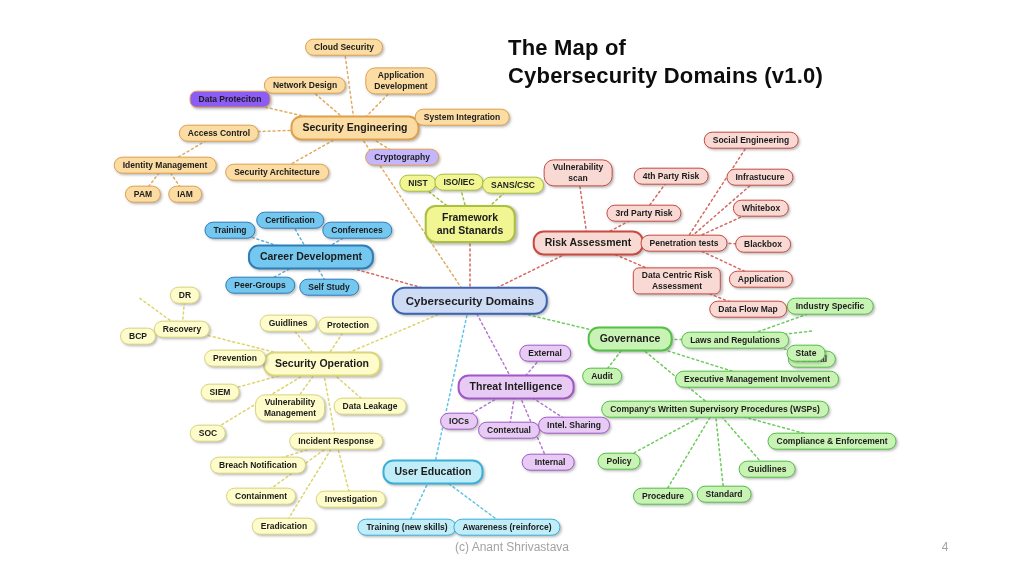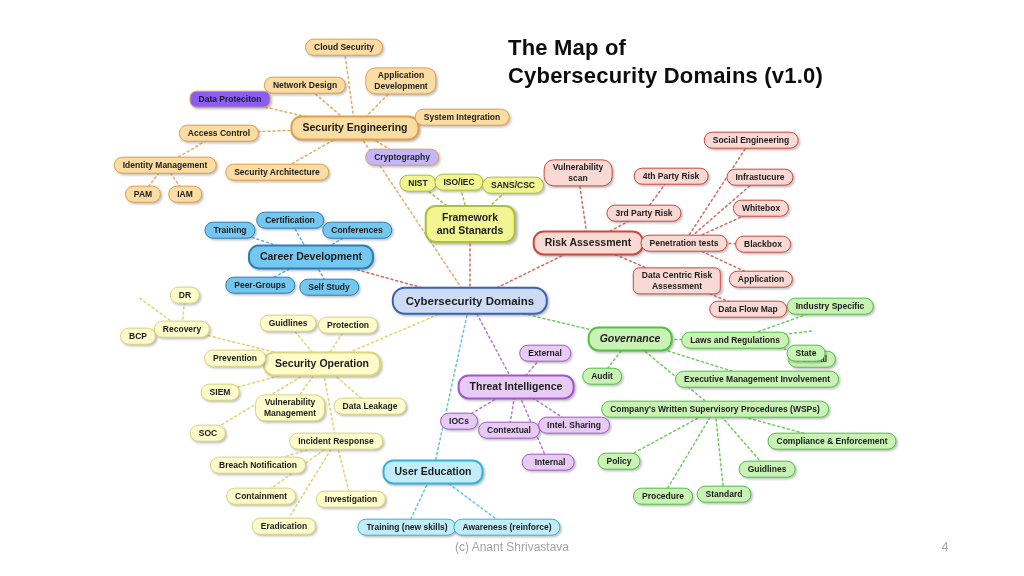--- a/index.html
+++ b/index.html
@@ -169,21 +169,21 @@
       <div class="node " style="left: 284px; top: 526px; background: rgb(253, 252, 202); border-color: rgb(219, 213, 124); border-radius: 8px;">Eradication</div>
       <div class="node hub" style="left: 516px; top: 387px; background: rgb(231, 203, 244); border-color: rgb(162, 87, 201);">Threat Intelligence</div>
       <div class="node " style="left: 545px; top: 353px; background: rgb(231, 203, 244); border-color: rgb(162, 87, 201);">External</div>
       <div class="node " style="left: 459px; top: 421px; background: rgb(231, 203, 244); border-color: rgb(162, 87, 201);">IOCs</div>
       <div class="node " style="left: 509px; top: 430px; background: rgb(231, 203, 244); border-color: rgb(162, 87, 201);">Contextual</div>
       <div class="node " style="left: 574px; top: 425px; background: rgb(231, 203, 244); border-color: rgb(162, 87, 201);">Intel. Sharing</div>
       <div class="node " style="left: 548px; top: 462px; background: rgb(231, 203, 244); border-color: rgb(162, 87, 201); padding-left: 12px;">Internal</div>
       <div class="node hub" style="left: 433px; top: 472px; background: rgb(193, 237, 248); border-color: rgb(57, 176, 216);">User Education</div>
       <div class="node " style="left: 407px; top: 527px; background: rgb(193, 237, 248); border-color: rgb(57, 176, 216);">Training (new skills)</div>
       <div class="node " style="left: 507px; top: 527px; background: rgb(193, 237, 248); border-color: rgb(57, 176, 216);">Awareness (reinforce)</div>
-      <div class="node hub" style="left: 630px; top: 339px; background: rgb(201, 243, 181); border-color: rgb(83, 192, 70); font-style: italic;">Governance</div>
+      <div class="node hub" style="left: 630px; top: 339px; background: rgb(201, 243, 181); border-color: rgb(83, 192, 70);">Governance</div>
       <div class="node " style="left: 735px; top: 340px; background: rgb(201, 243, 181); border-color: rgb(83, 192, 70);">Laws and Regulations</div>
       <div class="node " style="left: 830px; top: 306px; background: rgb(201, 243, 181); border-color: rgb(83, 192, 70);">Industry Specific</div>
       <div class="node " style="left: 812px; top: 331px; background: rgb(201, 243, 181); border-color: rgb(83, 192, 70); margin-top: 28px;">Federal</div>
       <div class="node " style="left: 806px; top: 353px; background: rgb(201, 243, 181); border-color: rgb(83, 192, 70);">State</div>
       <div class="node " style="left: 602px; top: 376px; background: rgb(201, 243, 181); border-color: rgb(83, 192, 70);">Audit</div>
       <div class="node " style="left: 757px; top: 379px; background: rgb(201, 243, 181); border-color: rgb(83, 192, 70);">Executive Management Involvement</div>
       <div class="node " style="left: 715px; top: 409px; background: rgb(201, 243, 181); border-color: rgb(83, 192, 70);">Company's Written Supervisory Procedures (WSPs)</div>
       <div class="node " style="left: 832px; top: 441px; background: rgb(201, 243, 181); border-color: rgb(83, 192, 70);">Compliance &amp; Enforcement</div>
       <div class="node " style="left: 619px; top: 461px; background: rgb(201, 243, 181); border-color: rgb(83, 192, 70);">Policy</div>
       <div class="node " style="left: 767px; top: 469px; background: rgb(201, 243, 181); border-color: rgb(83, 192, 70);">Guidlines</div>

